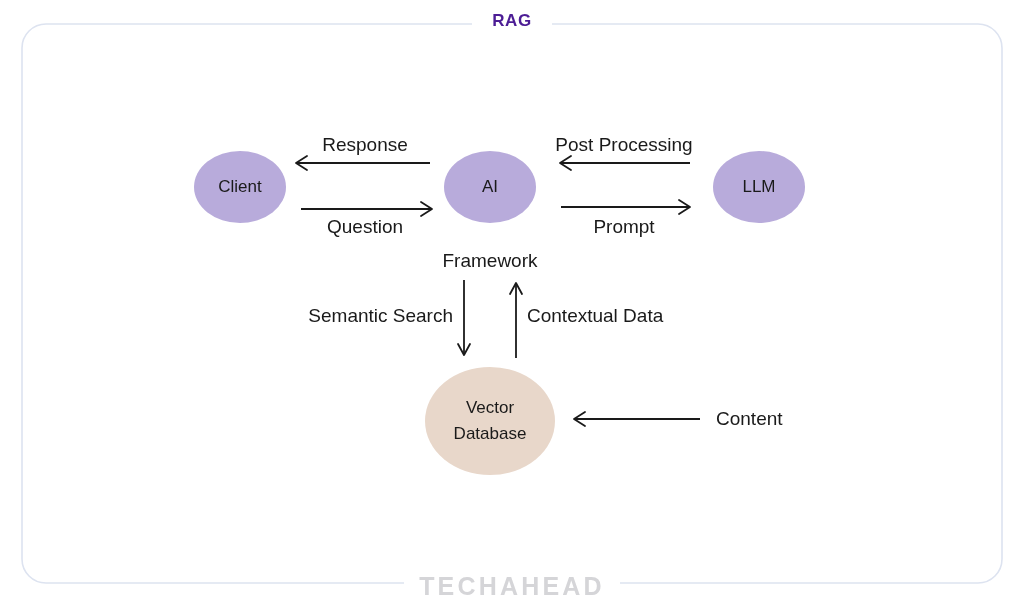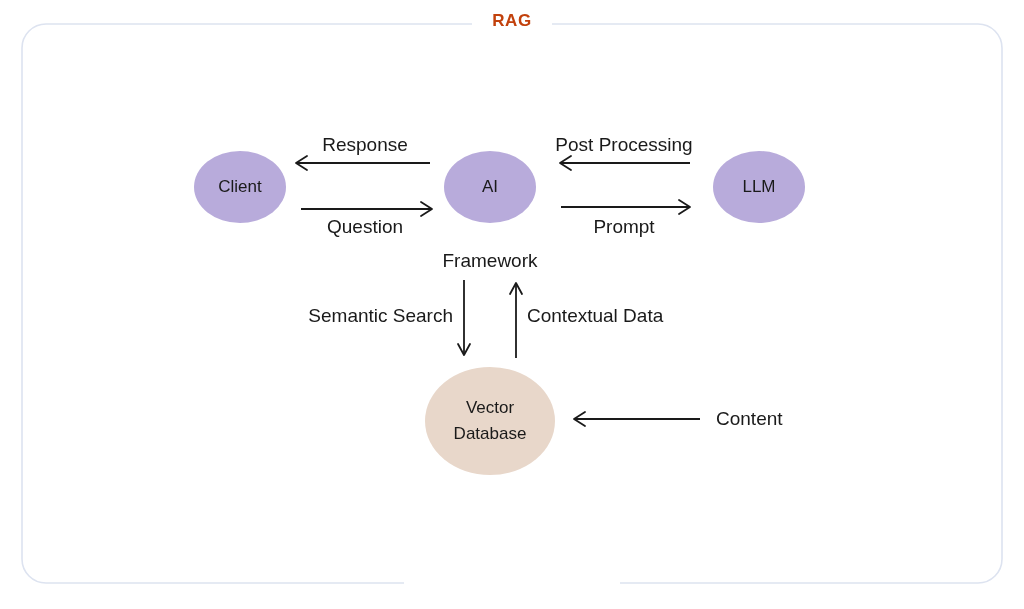--- a/index.html
+++ b/index.html
@@ -78,21 +78,21 @@
   #frame-title {
     position: absolute;
     left: 0;
     top: 11px;
     width: 1024px;
     text-align: center;
     font-family: "Liberation Sans", "DejaVu Sans", sans-serif;
     font-size: 17px;
     font-weight: bold;
     letter-spacing: 0.6px;
-    color: #c2410c;
+    color: #4c1d95;
   }
 
   
   #watermark {
     position: absolute;
     left: 0;
     bottom: 8px;
     width: 1024px;
     text-align: center;
     font-family: "Liberation Sans", "DejaVu Sans", sans-serif;
@@ -178,14 +178,15 @@
     <g>
       <line class="edge-line" x1="700" y1="419" x2="575" y2="419"></line>
       <polyline class="edge-head" points="585,412 574,419 585,426"></polyline>
       <text class="edge-label left-anchor" x="716" y="420">Content</text>
     </g>
 
   </svg>
 
   <div id="frame-title">RAG</div>
 
+  <div id="watermark">TECHAHEAD</div>
 
 </div>
 
 </body></html>

